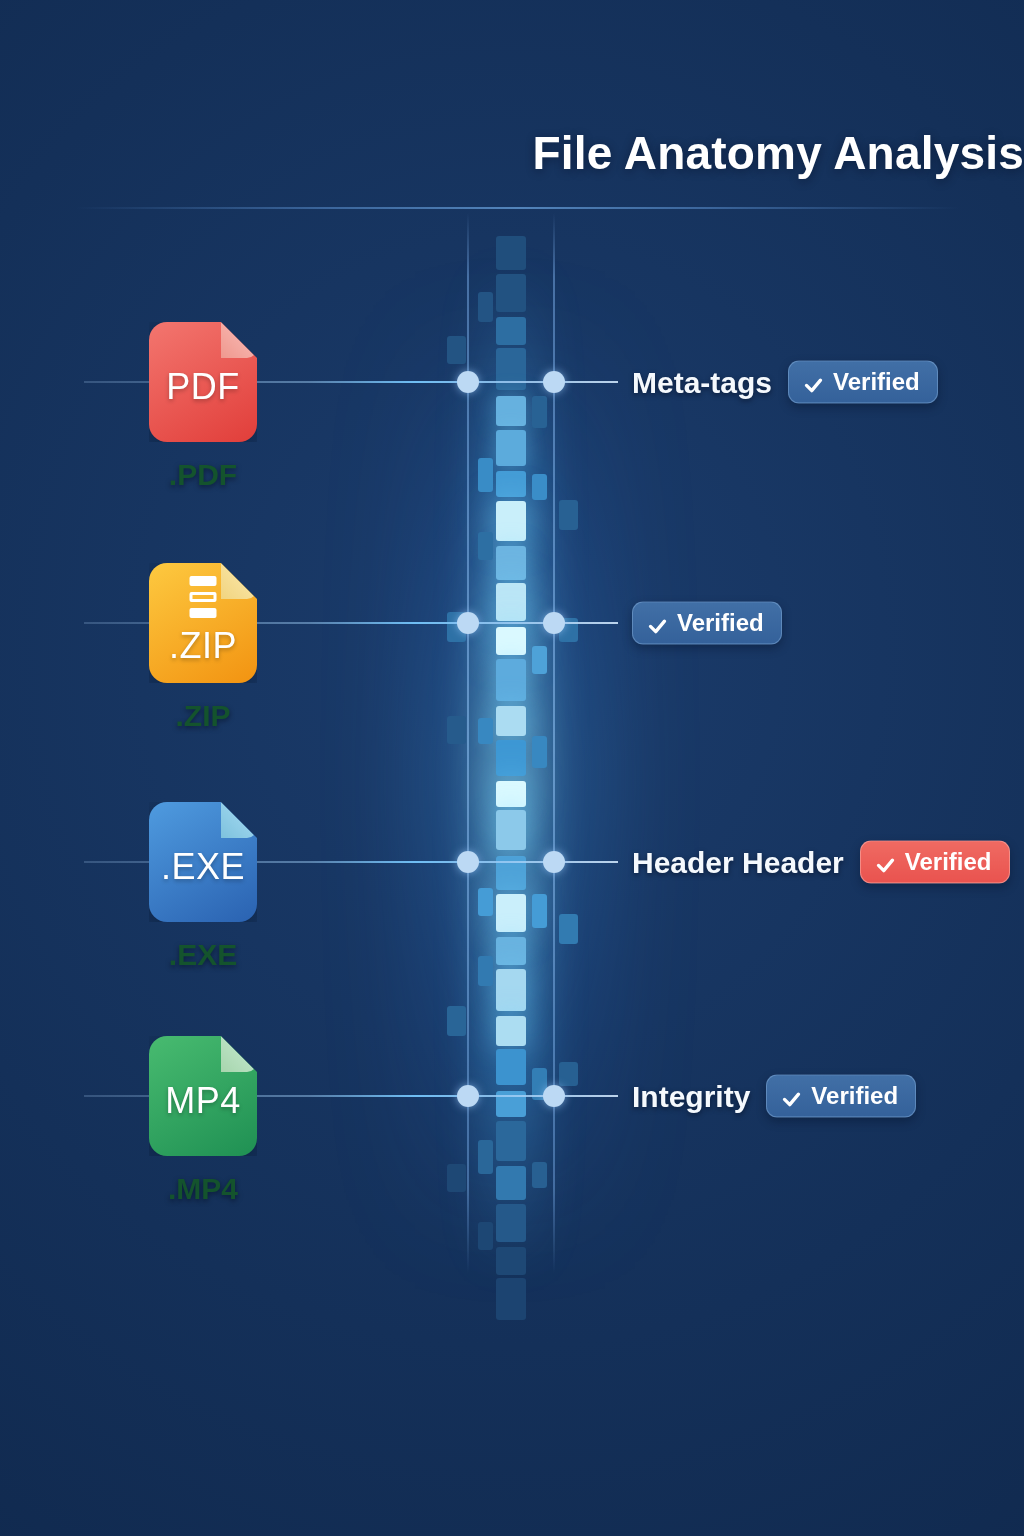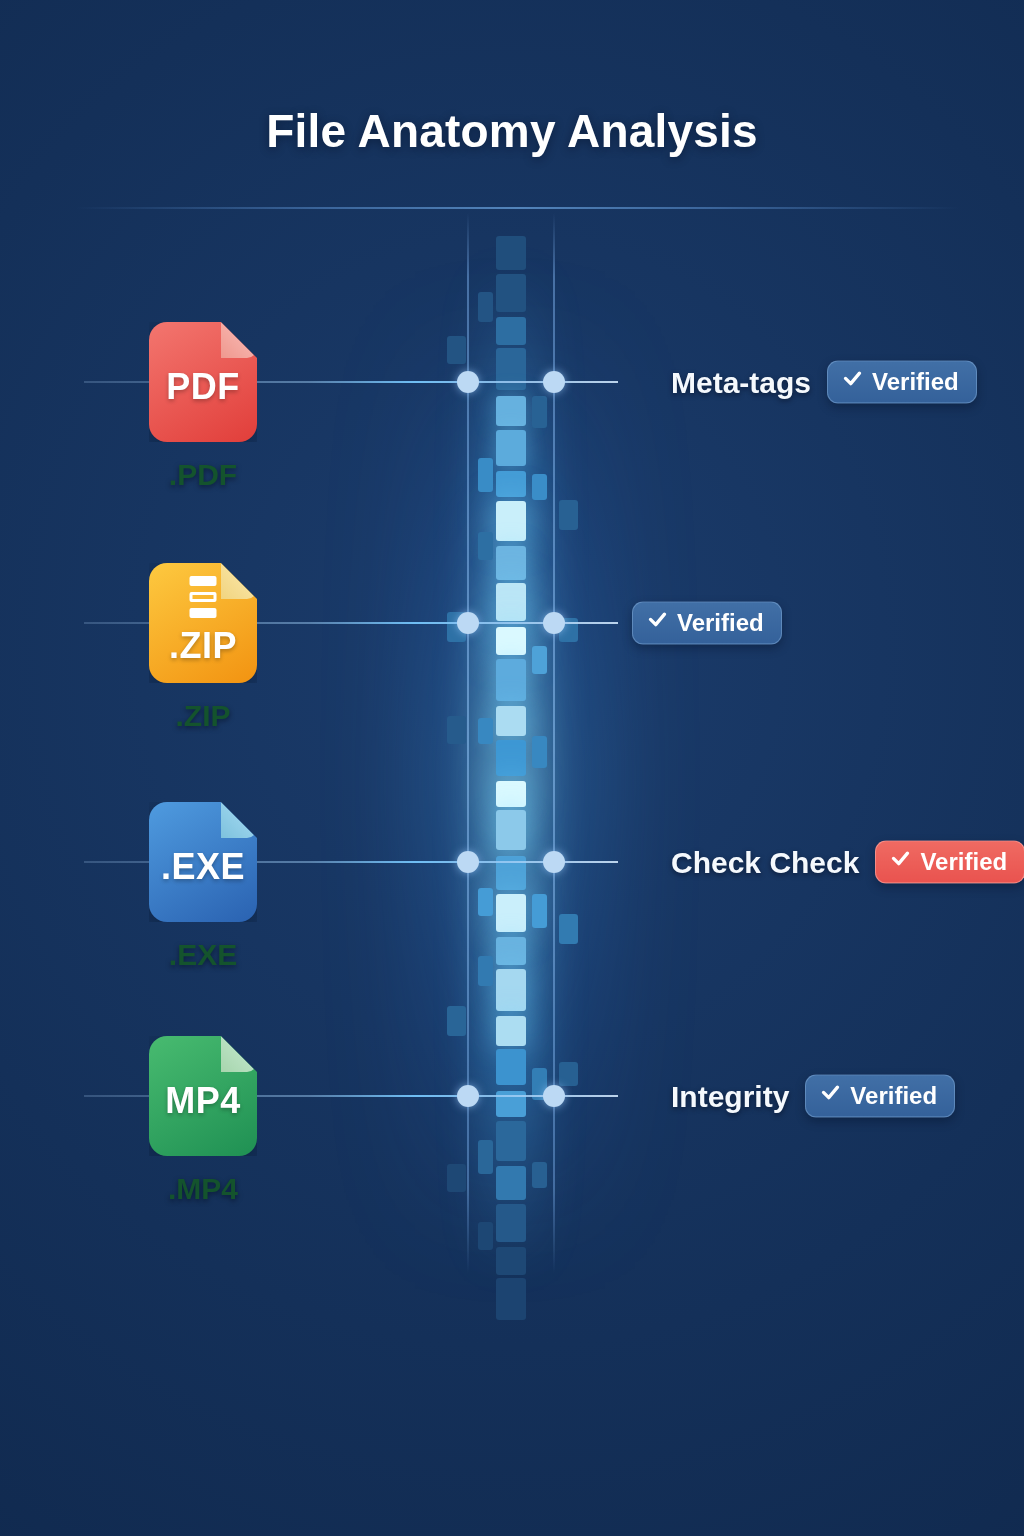--- a/index.html
+++ b/index.html
@@ -3,21 +3,21 @@
 <meta charset="utf-8">
 <style>
   html,body{margin:0;padding:0;}
   body{
     width:1024px;height:1536px;overflow:hidden;position:relative;
     font-family:"Liberation Sans","DejaVu Sans",sans-serif;
     background:
       radial-gradient(ellipse 130% 95% at 50% 42%, #1b3c6c 0%, #143059 48%, #0d2446 100%);
   }
   .title{
-    position:absolute;top:104px;left:0;width:100%;text-align:center;
+    position:absolute;top:126px;left:0;width:100%;text-align:right;
     font-size:46px;font-weight:700;color:#ffffff;letter-spacing:.2px;
     text-shadow:0 2px 10px rgba(0,10,30,.45);z-index:6;
   }
   .divider{
     position:absolute;top:207px;left:75px;width:885px;height:2px;z-index:2;
     background:linear-gradient(90deg,rgba(90,140,200,0),rgba(95,150,215,.5) 28%,rgba(115,175,235,.65) 50%,rgba(95,150,215,.5) 72%,rgba(90,140,200,0));
   }
   
   .stream{position:absolute;inset:0;z-index:1;pointer-events:none;}
   .beam-wide{
@@ -56,42 +56,42 @@
     filter:drop-shadow(0 9px 16px rgba(3,13,32,.45));
   }
   .fold{
     position:absolute;top:0;right:0;width:36px;height:36px;
     background:var(--fold);
     background-image:linear-gradient(225deg,rgba(255,255,255,.35),rgba(120,60,0,.08));
     clip-path:polygon(0 0,100% 100%,0 100%);
     border-bottom-right-radius:10px;
   }
   .icon-text{
-    font-size:36px;font-weight:700;color:#fff;margin-top:10px;letter-spacing:.5px;
+    font-size:36px;font-weight:400;color:#fff;margin-top:10px;letter-spacing:.5px;
     text-shadow:0 2px 4px rgba(0,0,0,.28);
   }
   .zipper{display:none;position:absolute;top:13px;left:50%;transform:translateX(-50%);
     flex-direction:column;gap:6px;align-items:center;}
   .row.has-zipper .zipper{display:flex;}
   .row.has-zipper .icon-text{margin-top:46px;}
   .zbar{width:27px;height:10px;background:#fff;border-radius:2px;}
   .zbar.hollow{background:transparent;border:3px solid #fff;box-sizing:border-box;}
   .icon-label{
     position:absolute;left:139px;width:128px;top:76px;text-align:center;
     font-size:30px;font-weight:700;color:#14532d;text-shadow:0 2px 5px rgba(0,5,20,.5);
   }
   .feature{
     position:absolute;left:632px;top:0;transform:translateY(-50%);
     display:flex;align-items:center;gap:16px;white-space:nowrap;
   }
   .feature-label{
-    font-size:30px;font-weight:700;color:#f5f9fd;text-shadow:0 2px 5px rgba(0,5,20,.5);margin-left:39px;
+    font-size:30px;font-weight:700;color:#f5f9fd;text-shadow:0 2px 5px rgba(0,5,20,.5);
   }
   .badge{
-    display:flex;align-items:flex-start;gap:9px;padding:6px 17px 7px 14px;border-radius:11px;
+    display:flex;align-items:flex-end;gap:9px;padding:6px 17px 7px 14px;border-radius:11px;
     box-shadow:0 4px 10px rgba(4,14,34,.35);
   }
   .badge.blue{
     background:linear-gradient(180deg,#416fa6,var(--badge-blue,#34619a));
     border:1px solid rgba(160,200,240,.35);
   }
   .badge.red{
     background:linear-gradient(180deg,#ef6a62,var(--badge-red,#e9534f));
     border:1px solid rgba(255,195,188,.45);
   }
@@ -211,21 +211,21 @@
     <div class="h-line"></div>
     <div class="dot dl"></div>
     <div class="dot dr"></div>
     <div class="file-icon">
       <div class="fold"></div>
 
       <div class="icon-text">.EXE</div>
     </div>
     <div class="icon-label">.EXE</div>
     <div class="feature">
-      <span class="feature-label">Check Check</span>
+      <span class="feature-label">Header Header</span>
       <span class="badge red">
         <svg class="check" viewBox="0 0 24 24" fill="none">
           <path d="M4 12.5 L10 18.5 L20 6.5" stroke="#ffffff" stroke-width="3.8" stroke-linecap="round" stroke-linejoin="round"></path>
         </svg>
         <span class="badge-label">Verified</span>
       </span>
     </div>
   </div>
     <div class="row" style="--y: 1096px; --c1: #48bb70; --c2: #1f9053; --fold: #abe2bc;">
     <div class="h-line"></div>

